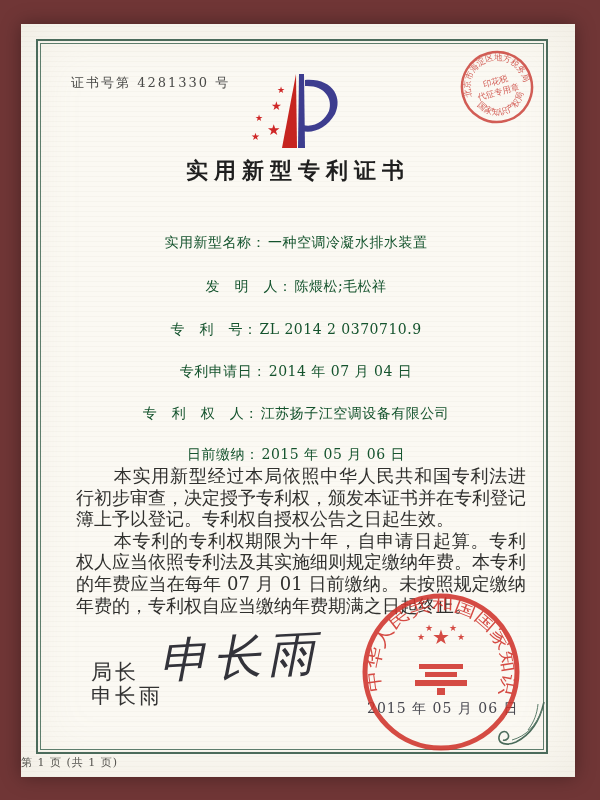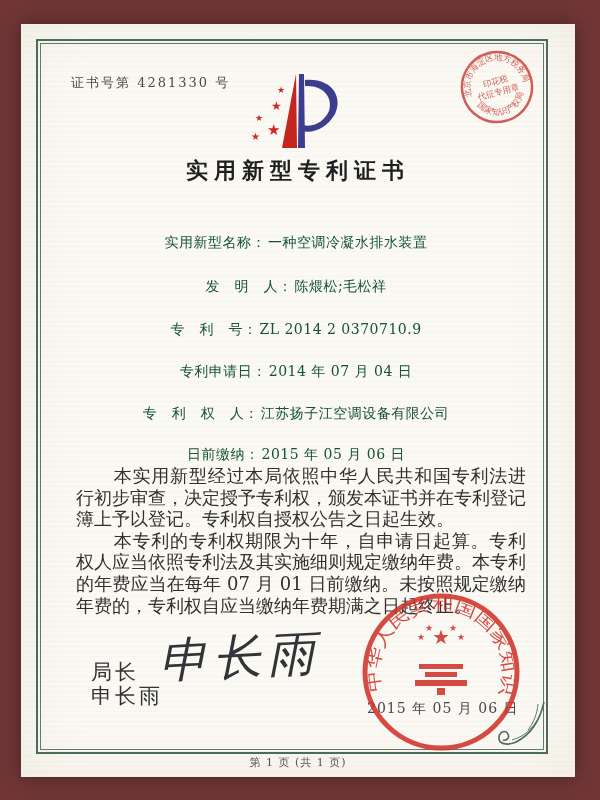--- a/index.html
+++ b/index.html
@@ -17,21 +17,21 @@
          font-weight:700;letter-spacing:6px;color:#1f1f1f;}
   .field{position:absolute;left:50px;width:450px;font-size:14px;color:#14532d;letter-spacing:.5px;white-space:nowrap;text-align:center;}
   .field .lab{margin-right:2px;}
   .paras{position:absolute;left:55px;top:441px;width:450px;font-size:18px;line-height:21.6px;
          color:#30302e;text-align:justify;}
   .paras p{margin:0;text-indent:2.1em;}
   .officer{position:absolute;left:70px;top:629px;font-size:21px;letter-spacing:3px;color:#333;line-height:24px;margin-top:7px;}
   .signature{position:absolute;left:138px;top:600px;width:220px;font-size:48px;font-style:italic;
          letter-spacing:6px;color:#23232b;transform:rotate(-3deg);opacity:.92;white-space:nowrap;}
   .issue-date{position:absolute;left:346px;top:676px;font-size:14px;letter-spacing:1px;color:#47474f;}
-  .footer{position:absolute;left:0;top:731px;width:100%;text-align:center;font-size:11px;
+  .footer{position:absolute;left:0;top:731px;width:100%;font-size:11px;
          letter-spacing:1px;color:#55544f;}
   .seal{position:absolute;left:330px;top:558px;width:180px;height:180px;opacity:.88;}
   .stamp{position:absolute;left:428px;top:15px;width:96px;height:96px;opacity:.8;transform:rotate(-15deg);}
   .corner{position:absolute;right:29px;bottom:25px;width:52px;height:52px;}
   svg text{font-family:"DejaVu Serif", serif;}
 </style>
 </head>
 <body>
 
 <div class="stage">

